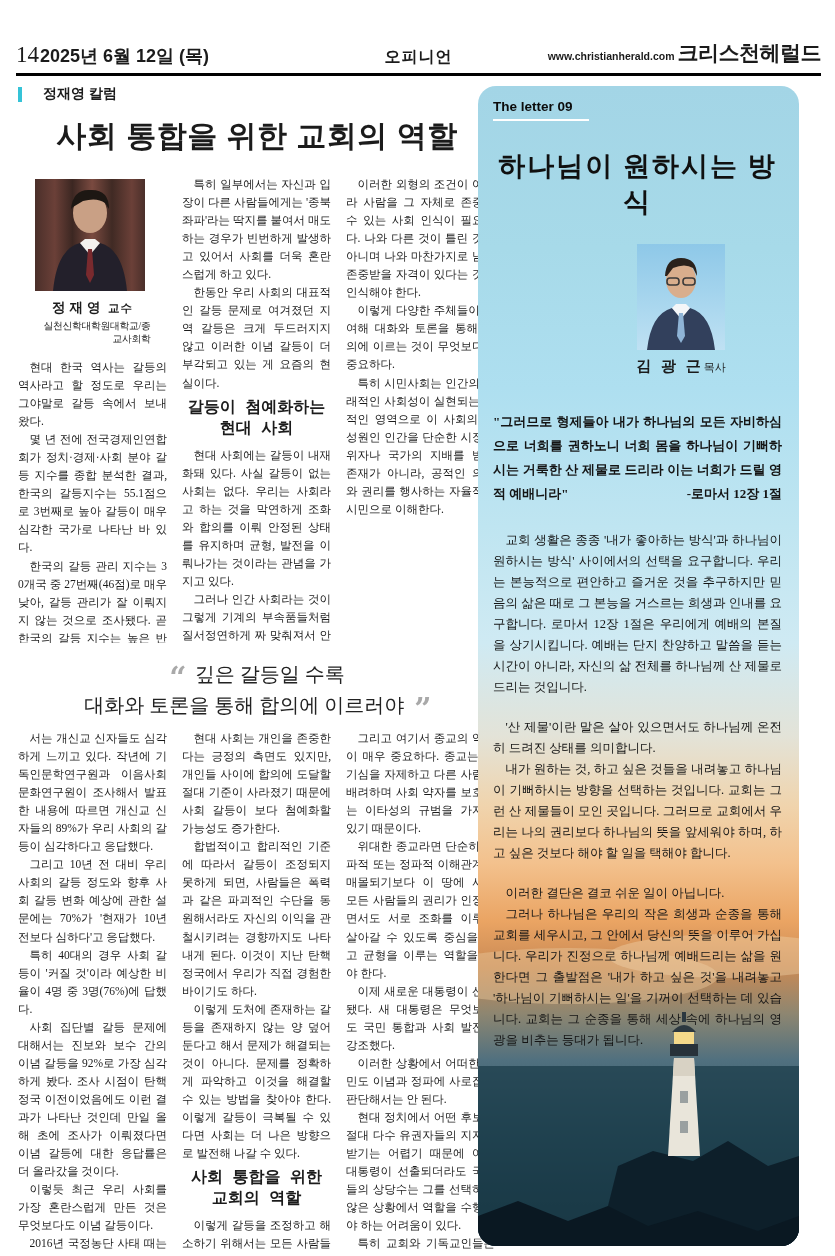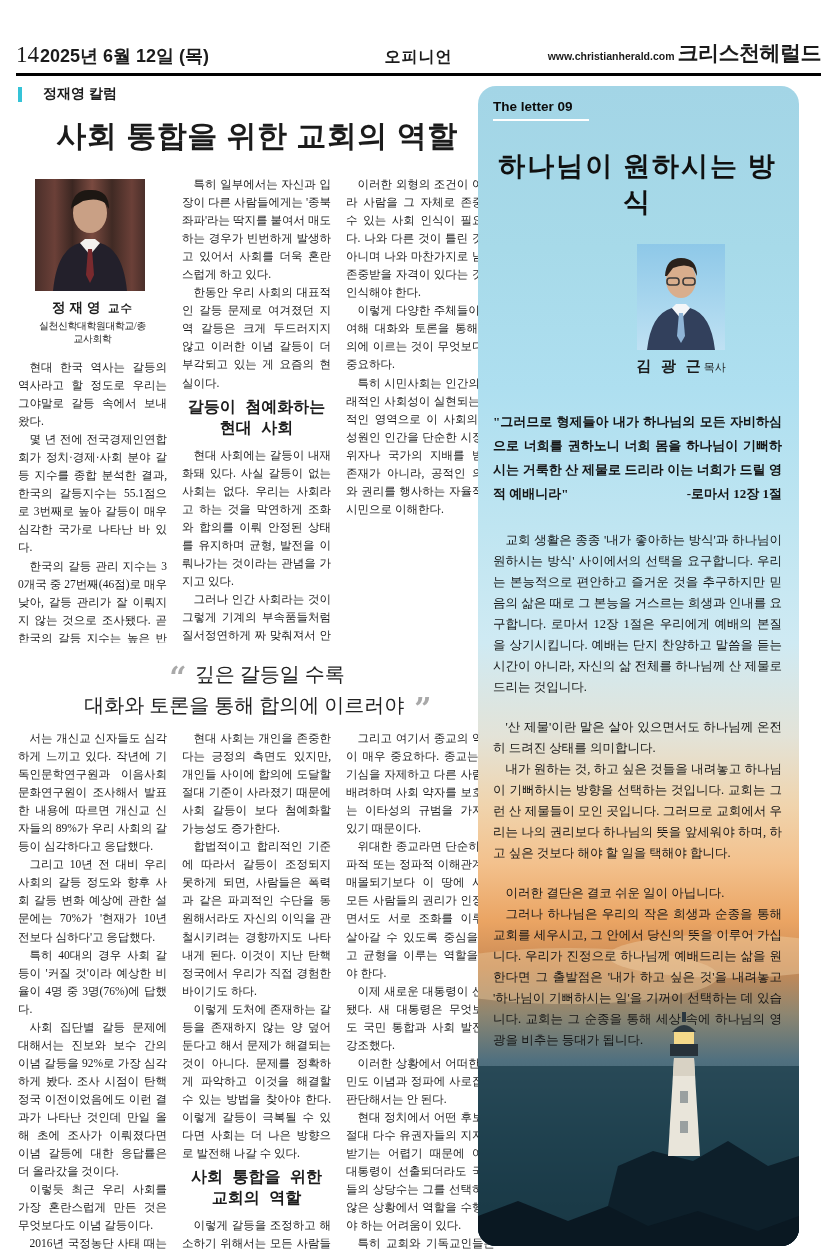--- a/index.html
+++ b/index.html
@@ -35,21 +35,21 @@
   .subhead{font-family:Liberation Mono, monospace;font-size:16px;font-weight:bold;
     text-align:center;margin:5px 0 7px;}
   
   .photo-block{width:116px;margin:4px auto 0;}
   .photo{width:110px;height:112px;position:relative;overflow:hidden;
     background:linear-gradient(90deg,#4a2f2a 0%,#6b4038 18%,#3c2722 34%,#7a4a40 52%,#402a24 70%,#6b4038 88%,#4a2f2a 100%);}
   .photo svg{position:absolute;left:0;top:0;}
   .cap-name{margin-top:8px;text-align:center;font-size:13.5px;font-weight:bold;}
   .cap-name .nm{letter-spacing:4px;}
   .cap-name .sfx{font-size:11.5px;font-weight:bold;letter-spacing:1px;}
-  .cap-aff{margin-top:3px;text-align:center;font-size:9.8px;letter-spacing:-0.3px;}
+  .cap-aff{margin-top:3px;text-align:right;font-size:9.8px;letter-spacing:-0.3px;}
   .col1-text{margin-top:12px;}
   
   .quote{margin-top:16px;text-align:center;font-size:20px;line-height:1.55;color:#222;}
   .qmark{color:#a9a9a9;font-family:"DejaVu Serif",serif;font-weight:bold;font-size:30px;
     line-height:0;vertical-align:-7px;letter-spacing:-2px;}
 
   
   .sidebar{position:absolute;left:478px;top:86px;width:321px;height:1160px;
     border-radius:18px;overflow:hidden;
     background:linear-gradient(180deg,

